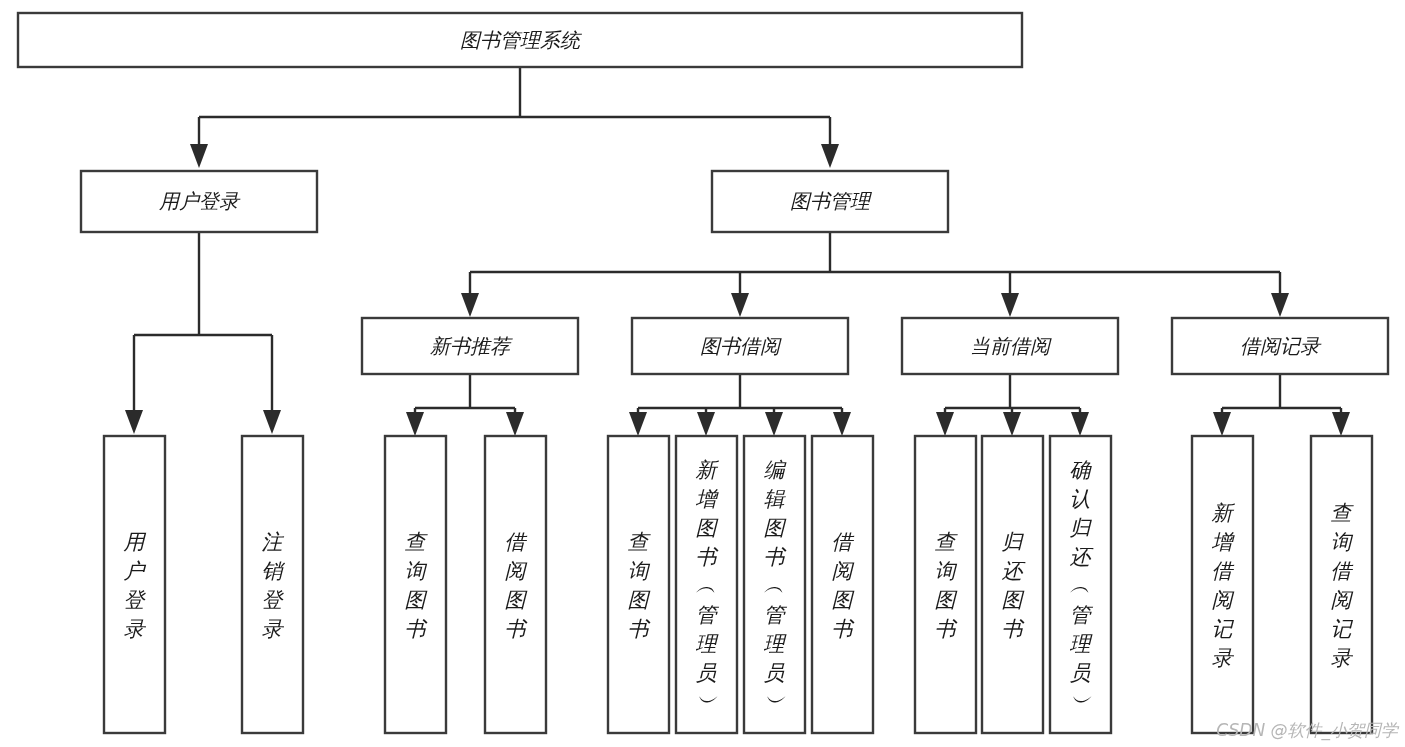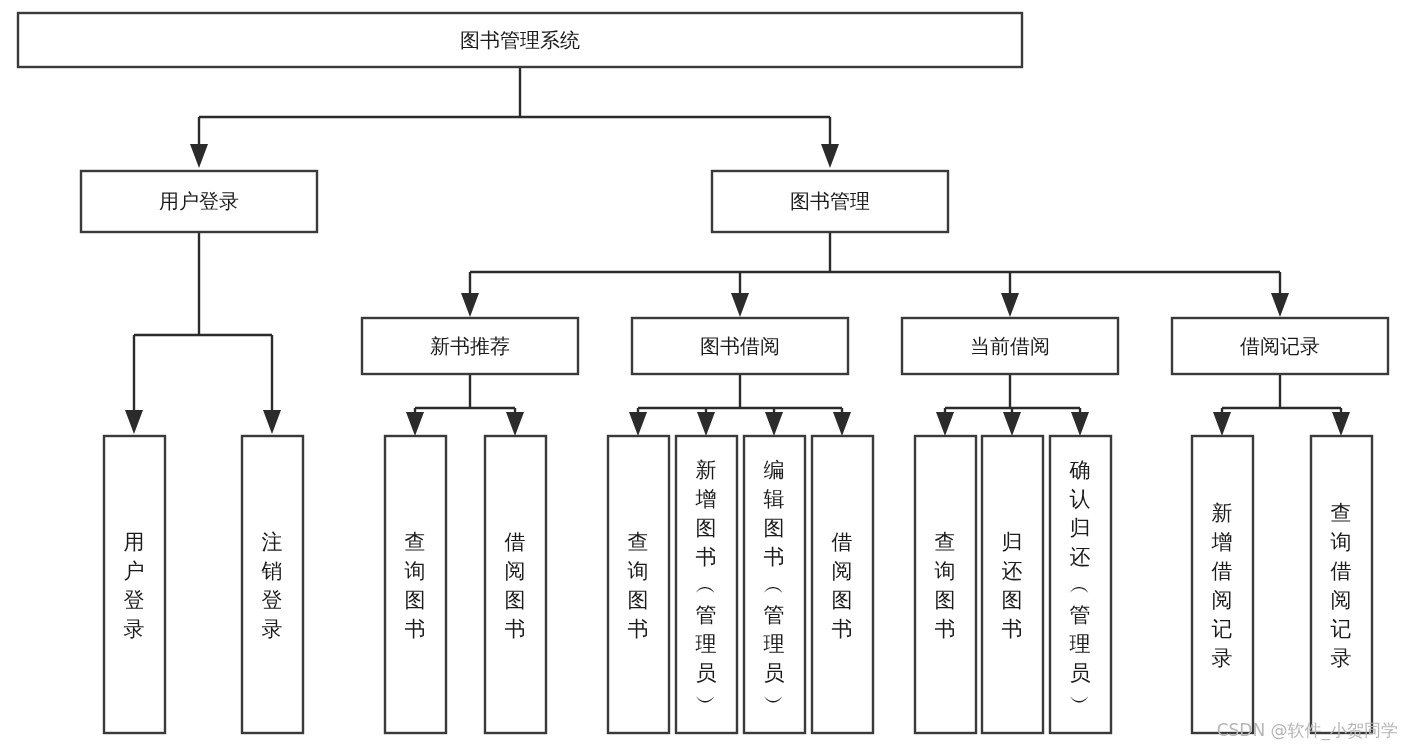--- a/index.html
+++ b/index.html
@@ -10,20 +10,21 @@
   }
   body {
     font-family: "DejaVu Sans", "Liberation Sans", sans-serif;
   }
   #diagram-root {
     position: relative;
     width: 1405px;
     height: 747px;
     background: #ffffff;
     overflow: hidden;
+    font-style: italic;
   }
   svg.diagram-canvas {
     position: absolute;
     left: 0;
     top: 0;
     width: 1405px;
     height: 747px;
     display: block;
   }
   .node-box {

